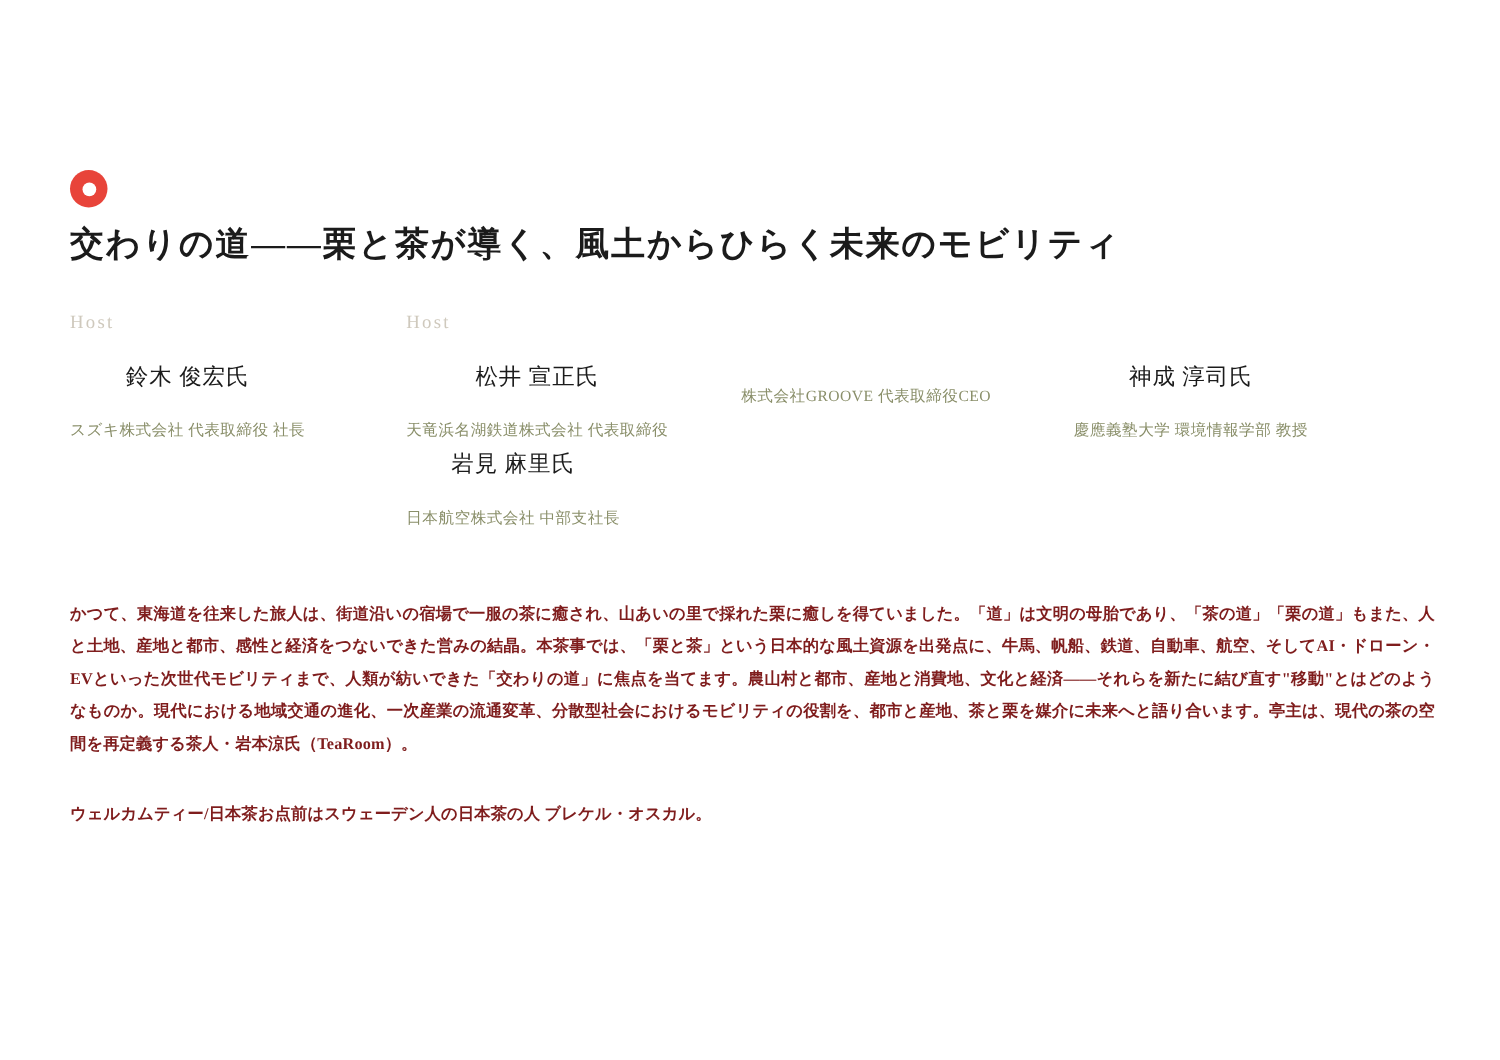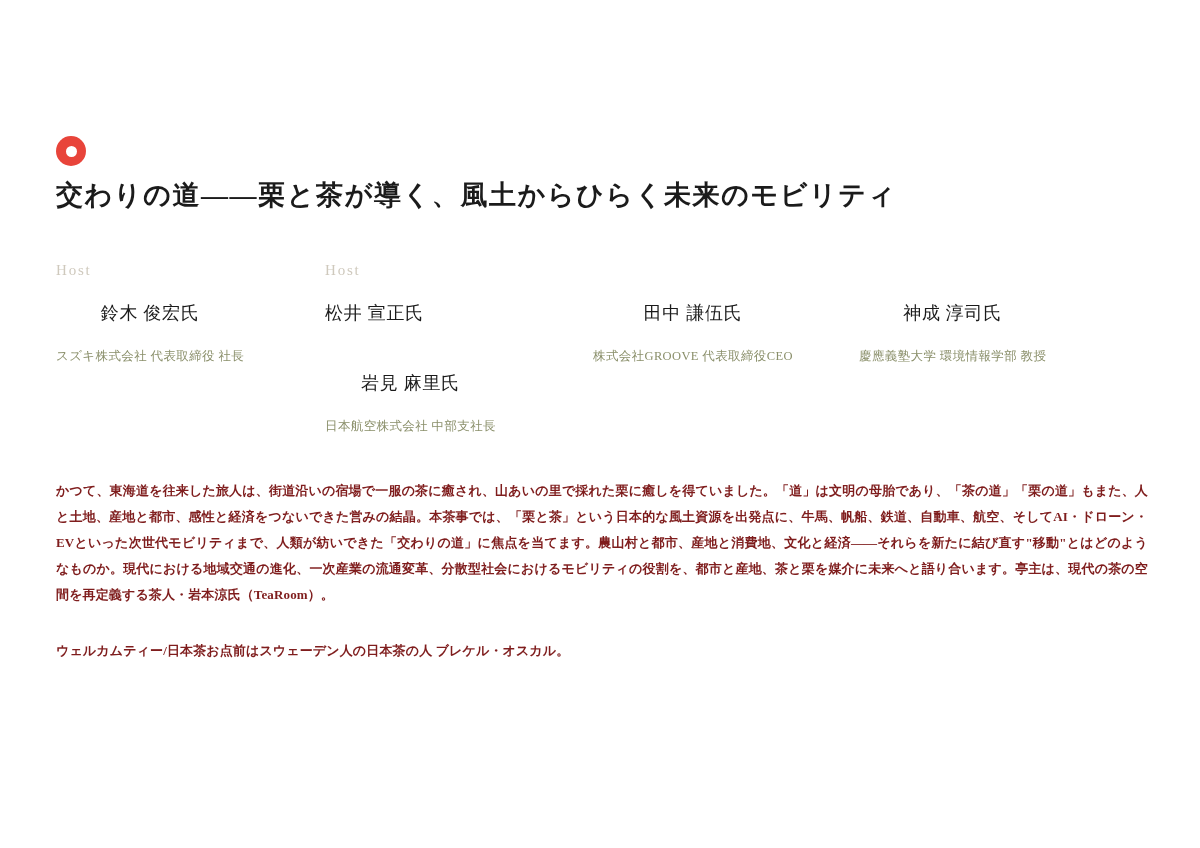--- a/index.html
+++ b/index.html
@@ -54,21 +54,21 @@
     letter-spacing: 0.06em;
     color: #1b1b1b;
     white-space: nowrap;
     line-height: 1.3;
   }
 
   
   .people {
     position: absolute;
     left: 56px;
-    top: 262px;
+    top: 250px;
     width: 1090px;
     text-align: center;
   }
   .role-row {
     position: relative;
     height: 30px;
   }
   .role-label {
     position: absolute;
     font-size: 15px;
@@ -153,24 +153,24 @@
       <div class="role-label role-guest">Host</div>
     </div>
 
     <div class="person col0 row0">
       <div class="name">鈴木 俊宏氏</div>
       <div class="affil">スズキ株式会社 代表取締役 社長</div>
     </div>
 
     <div class="person col1 row0">
       <div class="name">松井 宣正氏</div>
+      <div class="affil">天竜浜名湖鉄道株式会社 代表取締役</div>
     </div>
 
     <div class="person col2 row0">
-      <div class="name">田中 謙伍氏</div>
       <div class="affil">株式会社GROOVE 代表取締役CEO</div>
     </div>
 
     <div class="person col3 row0">
       <div class="name">神成 淳司氏</div>
       <div class="affil">慶應義塾大学 環境情報学部 教授</div>
     </div>
 
     <div class="person col1 row1">
       <div class="name">岩見 麻里氏</div>

